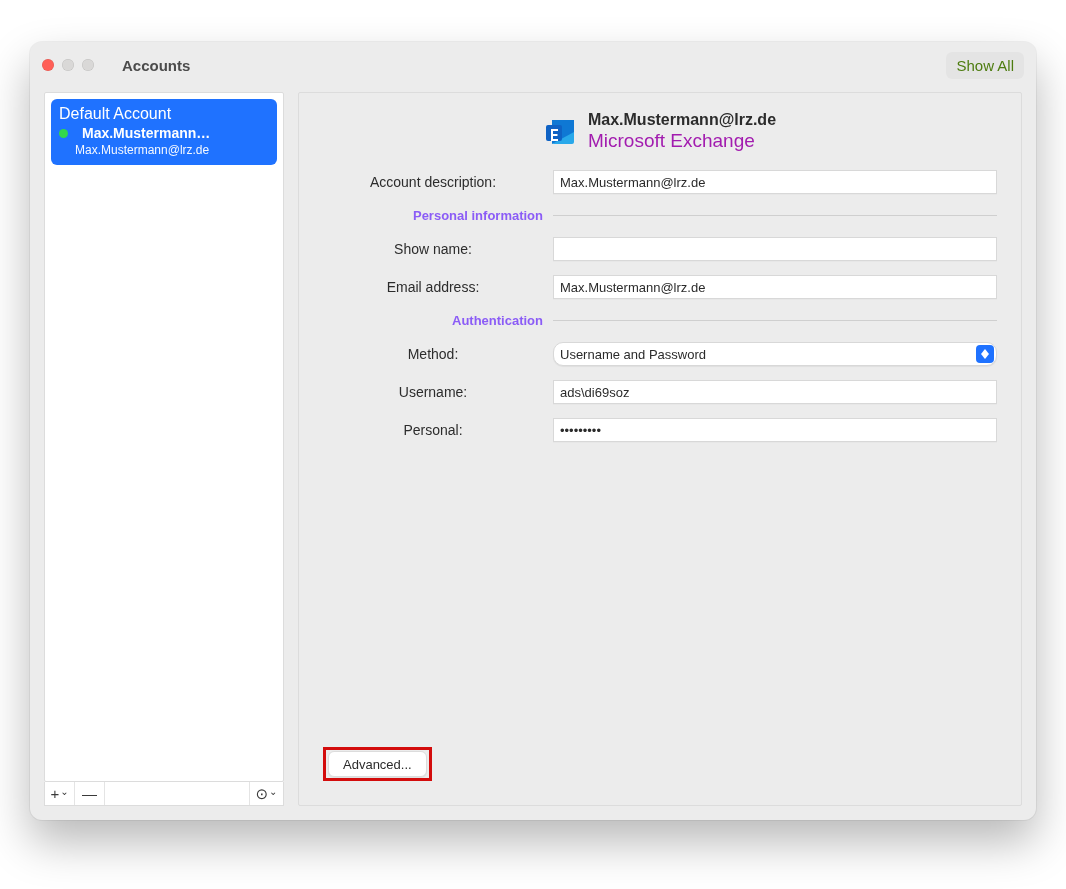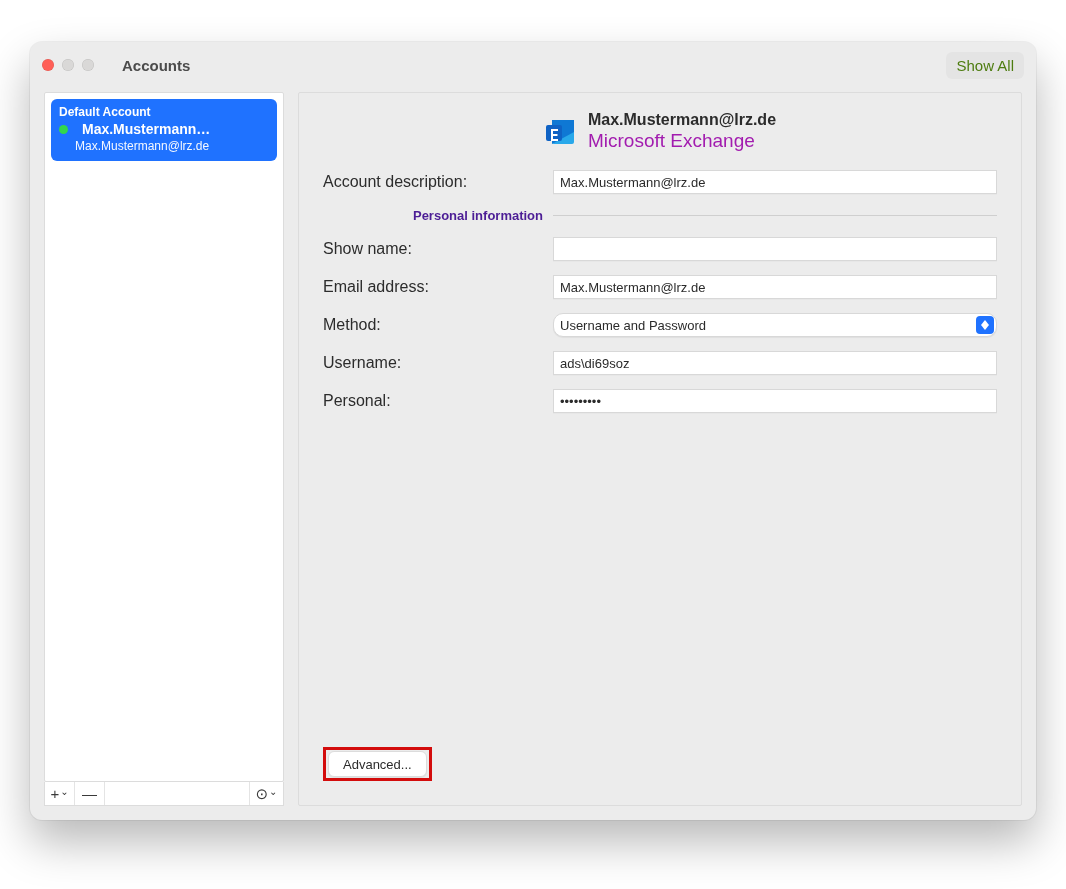--- a/index.html
+++ b/index.html
@@ -89,22 +89,22 @@
     padding: 6px;
     overflow: hidden;
   }
   .account-item {
     background: var(--selected);
     color: #fff;
     border-radius: 6px;
     padding: 6px 8px 8px 8px;
   }
   .account-item .label-default {
-    font-size: 12px;
-    font-weight: 700;
+    font-size: 16px;
+    font-weight: 400;
   }
   .account-item .name-row {
     display: flex;
     align-items: center;
     gap: 14px;
     font-size: 14px;
     font-weight: 700;
     margin-top: 2px;
     white-space: nowrap;
     overflow: hidden;
@@ -174,24 +174,24 @@
   .form {
     margin-top: 18px;
   }
   .row {
     display: flex;
     align-items: center;
     margin-bottom: 14px;
   }
   .row .label {
     width: 230px;
-    text-align: left;
+    text-align: center;
     padding-right: 10px;
     color: #2c2c2c;
-    font-size: 16px;
+    font-size: 14px;
   }
   .row .field {
     flex: 1;
   }
   input.text, .select {
     width: 100%;
     height: 24px;
     background: var(--input-bg);
     border: 1px solid var(--input-border);
     border-radius: 0px;
@@ -224,21 +224,21 @@
     display: flex;
     align-items: center;
     margin: 4px 0 14px 0;
   }
   .section .sh {
     width: 230px;
     text-align: right;
     padding-right: 10px;
     font-weight: 700;
     font-size: 13px;
-    color: #4c1d95;
+    color: #8b5cf6;
   }
   .section .line {
     flex: 1;
     height: 1px;
     background: var(--divider);
   }
   .advanced-wrap {
     margin-top: auto;
     display: flex;
     padding-bottom: 6px;
@@ -338,20 +338,24 @@
         <div class="row">
           <div class="label">Show name:</div>
           <div class="field"><input class="text" value="" style=""></div>
         </div>
 
         <div class="row">
           <div class="label">Email address:</div>
           <div class="field"><input class="text" value="Max.Mustermann@lrz.de" style=""></div>
         </div>
 
+        <div class="section">
+          <div class="sh">Authentication</div>
+          <div class="line"></div>
+        </div>
 
         <div class="row">
           <div class="label">Method:</div>
           <div class="field">
             <div class="select">
               <span>Username and Password</span>
               <span class="arrows">
                 <svg width="8" height="5" viewBox="0 0 8 5">
                     <path d="M4 0 L8 5 H0 Z" fill="#fff"></path>
                   </svg>

